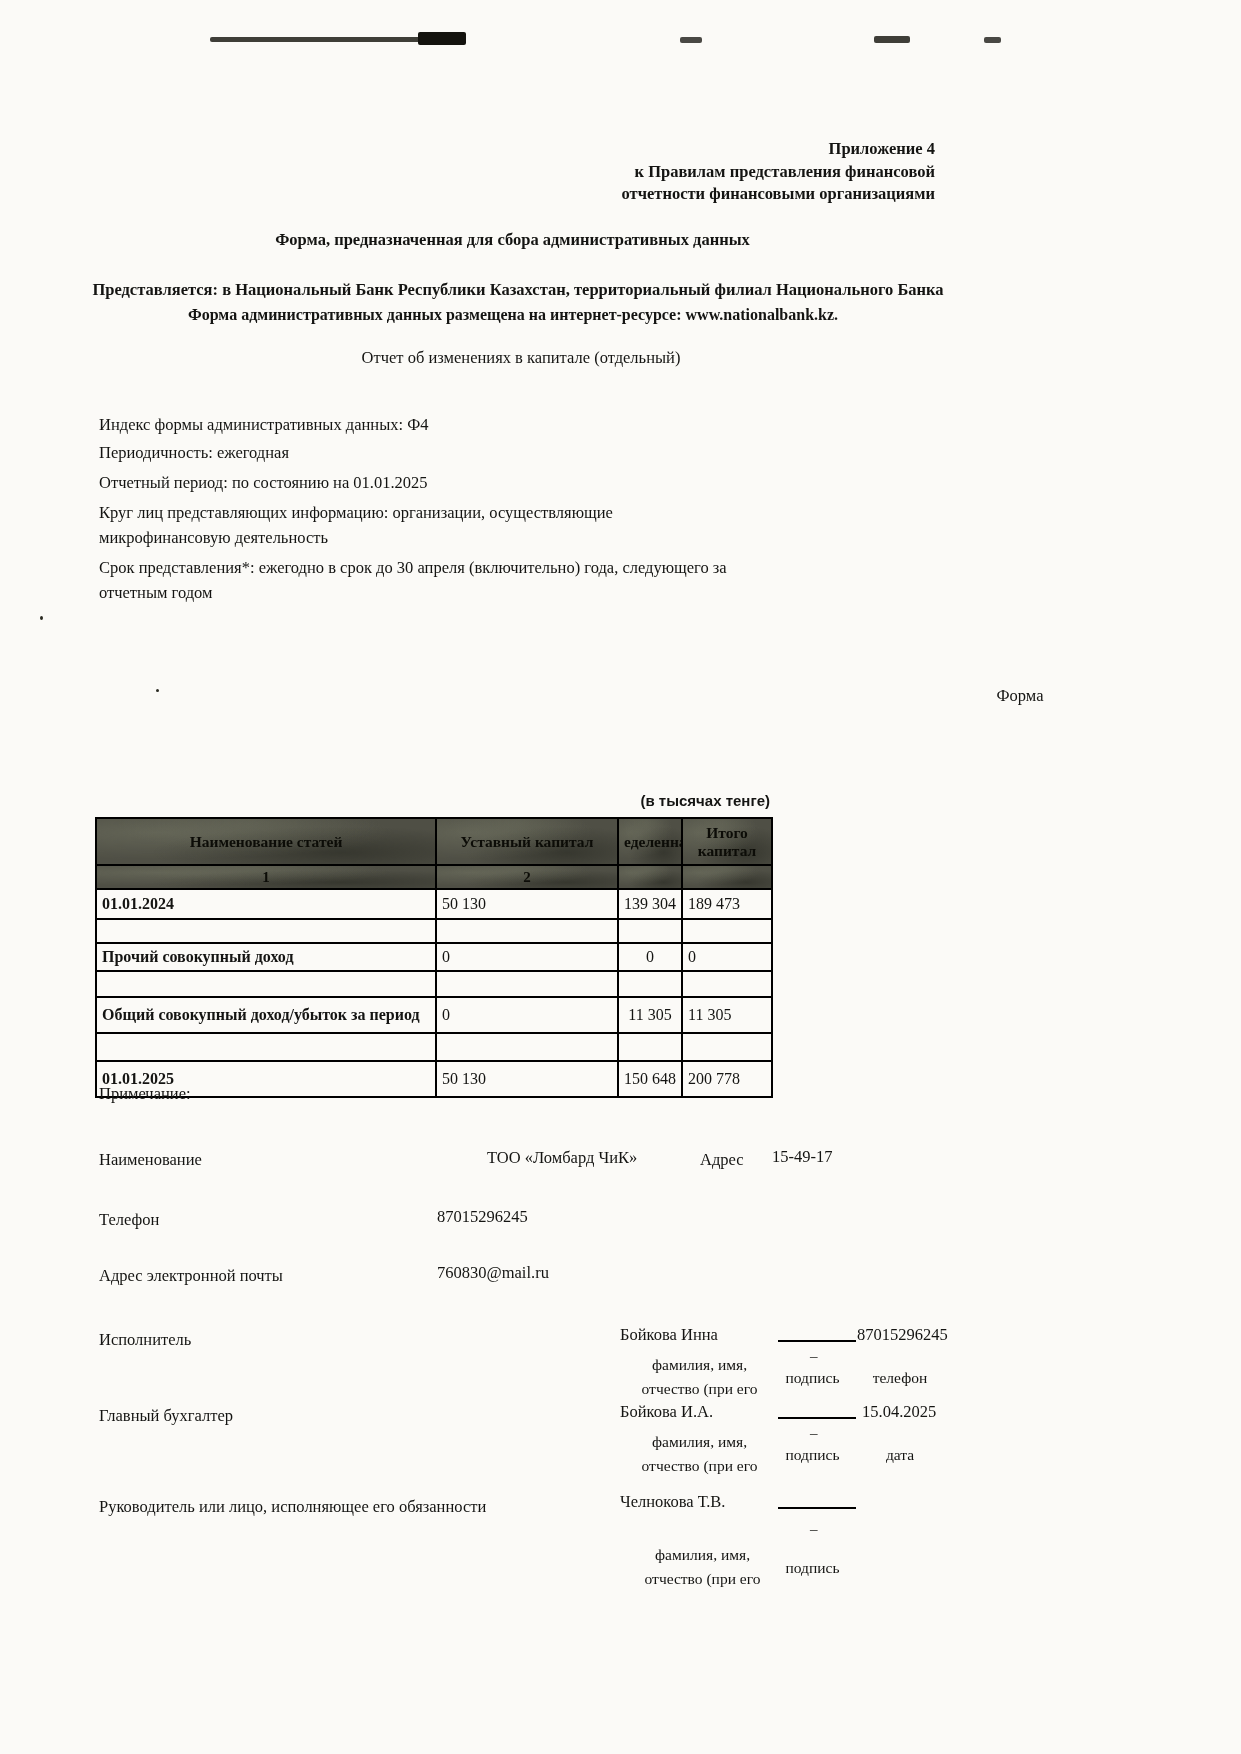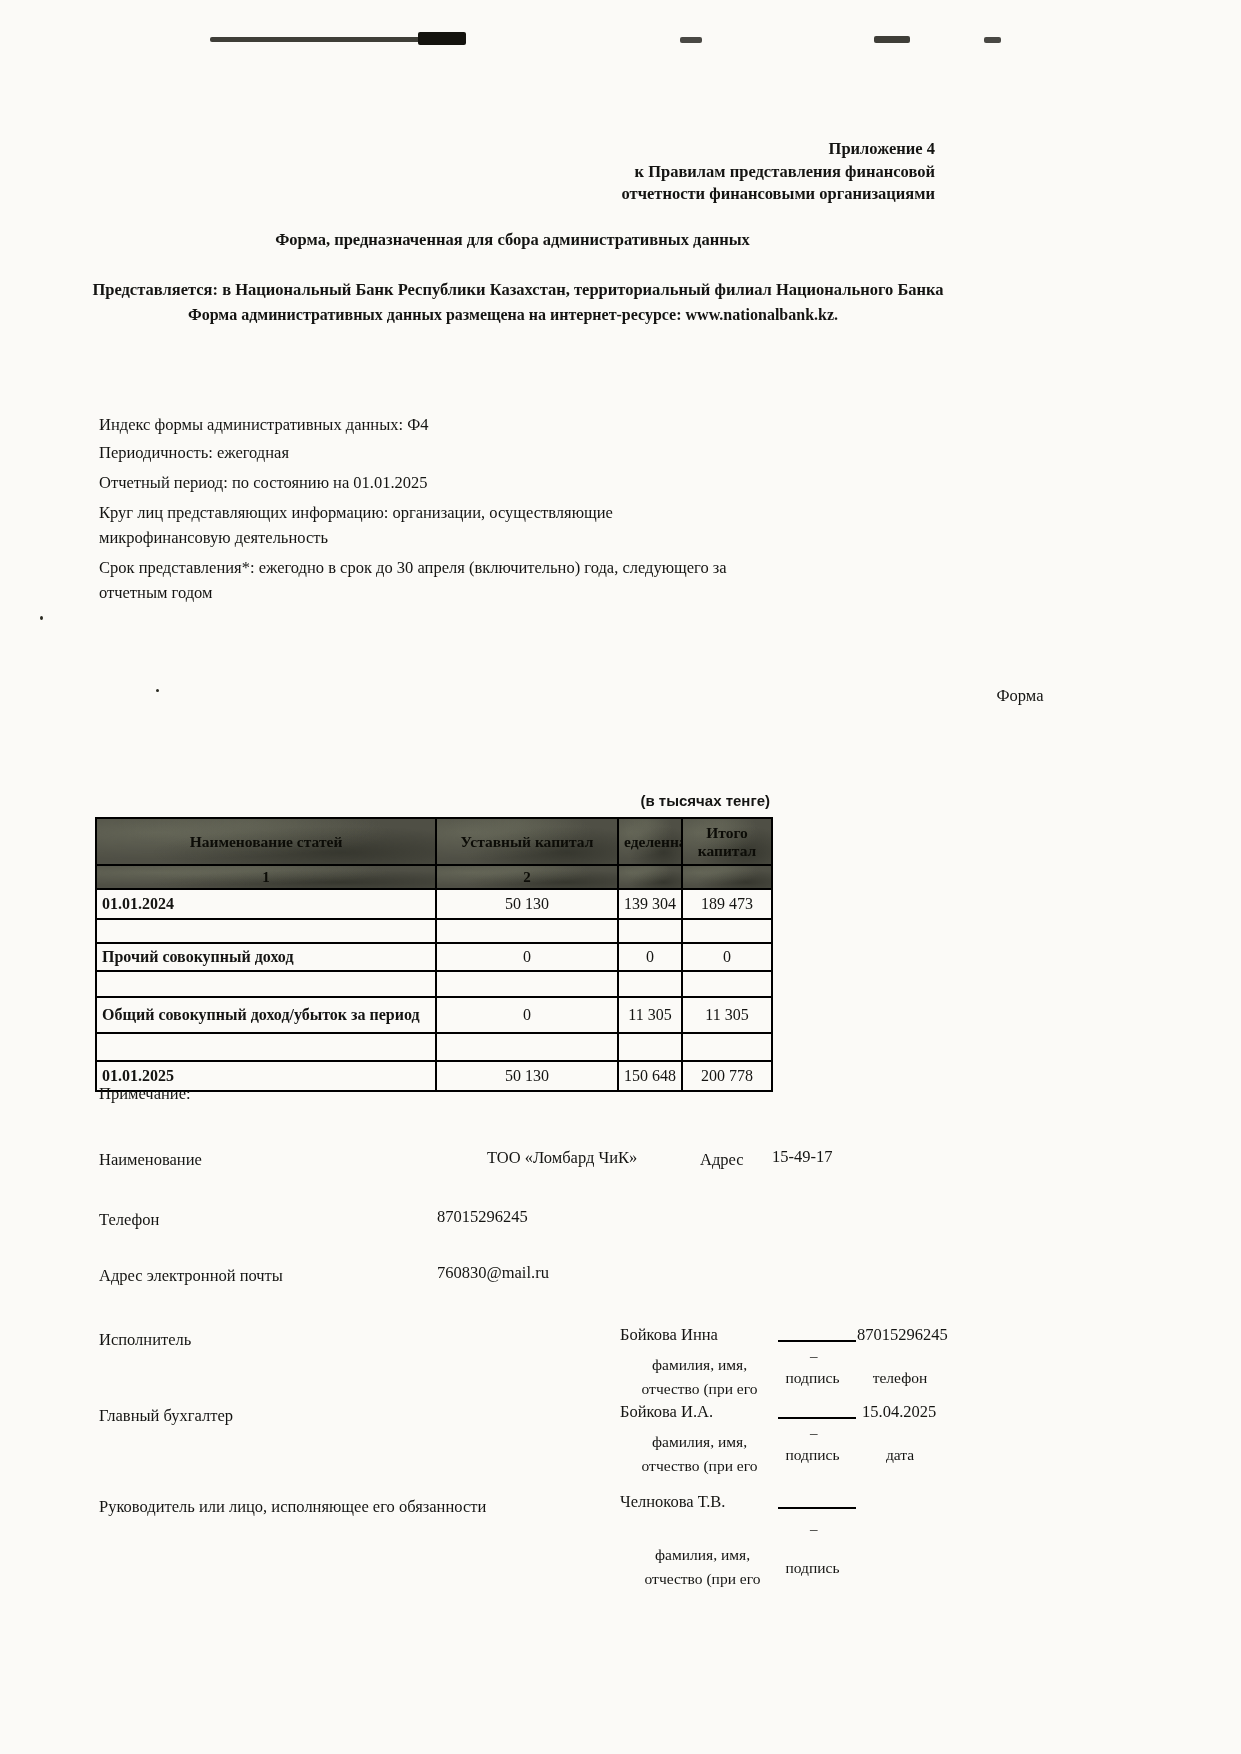--- a/index.html
+++ b/index.html
@@ -45,21 +45,21 @@
     background:
       radial-gradient(ellipse at 18% 30%, rgba(130,133,112,.38), transparent 60%),
       radial-gradient(ellipse at 72% 75%, rgba(25,26,20,.45), transparent 55%),
       radial-gradient(ellipse at 45% 10%, rgba(110,112,95,.3), transparent 50%),
       #4f4f45;
     color:#0c0c07;font-weight:bold;text-align:center;vertical-align:middle;
     font-size:15.5px;line-height:18px;
   }
   table.cap .hnum{height:22px;font-size:15px;}
   table.cap .lbl{font-weight:bold;text-align:left;}
-  table.cap .num-r{text-align:center;}
+  table.cap .num-r{text-align:left;}
   table.cap .num-c{text-align:center;padding:0 2px;}
   .trunc{white-space:nowrap;}
 
   .note-label{left:99px;top:1084px;font-size:16.5px;}
 
   .contact{font-size:16.5px;}
 
   .sig-line{position:absolute;border-top:2px solid #000;width:78px;}
   .sig-dash{position:absolute;font-size:15px;}
   .sig-cap{position:absolute;font-size:15.5px;text-align:center;line-height:24px;}
@@ -82,20 +82,21 @@
 
   <div class="abs appendix">
     <div>Приложение 4</div>
     <div>к Правилам представления финансовой</div>
     <div>отчетности финансовыми организациями</div>
   </div>
 
   <div class="abs center title-purpose">Форма, предназначенная для сбора административных данных</div>
   <div class="abs center submit-line1">Представляется: в Национальный Банк Республики Казахстан, территориальный филиал Национального Банка</div>
   <div class="abs center submit-line2">Форма административных данных размещена на интернет-ресурсе: www.nationalbank.kz.</div>
+  <div class="abs center report-title">Отчет об изменениях в капитале (отдельный)</div>
 
   <div class="abs details">
     <div class="para">Индекс формы административных данных: Ф4</div>
     <div class="para">Периодичность: ежегодная</div>
     <div class="para gap">Отчетный период: по состоянию на  01.01.2025</div>
     <div class="para gap wrap-scope">Круг лиц представляющих информацию: организации, осуществляющие микрофинансовую деятельность</div>
     <div class="para gap wrap-deadline">Срок представления*: ежегодно в срок до 30 апреля (включительно) года, следующего за отчетным годом</div>
   </div>
 
   <div class="abs form-label">Форма</div>
@@ -151,21 +152,21 @@
         <td class="num-r">0</td>
         <td class="num-c">11 305</td>
         <td class="num-r">11 305</td>
       </tr>
       <tr style="height:28px;">
         <td class="lbl"></td>
         <td class="num-r"></td>
         <td class="num-c"></td>
         <td class="num-r"></td>
       </tr>
-      <tr style="height:30px;">
+      <tr style="height:36px;">
         <td class="lbl">01.01.2025</td>
         <td class="num-r">50 130</td>
         <td class="num-c">150 648</td>
         <td class="num-r">200 778</td>
       </tr>
     </tbody>
   </table>
 
   <div class="abs note-label">Примечание:</div>
 

